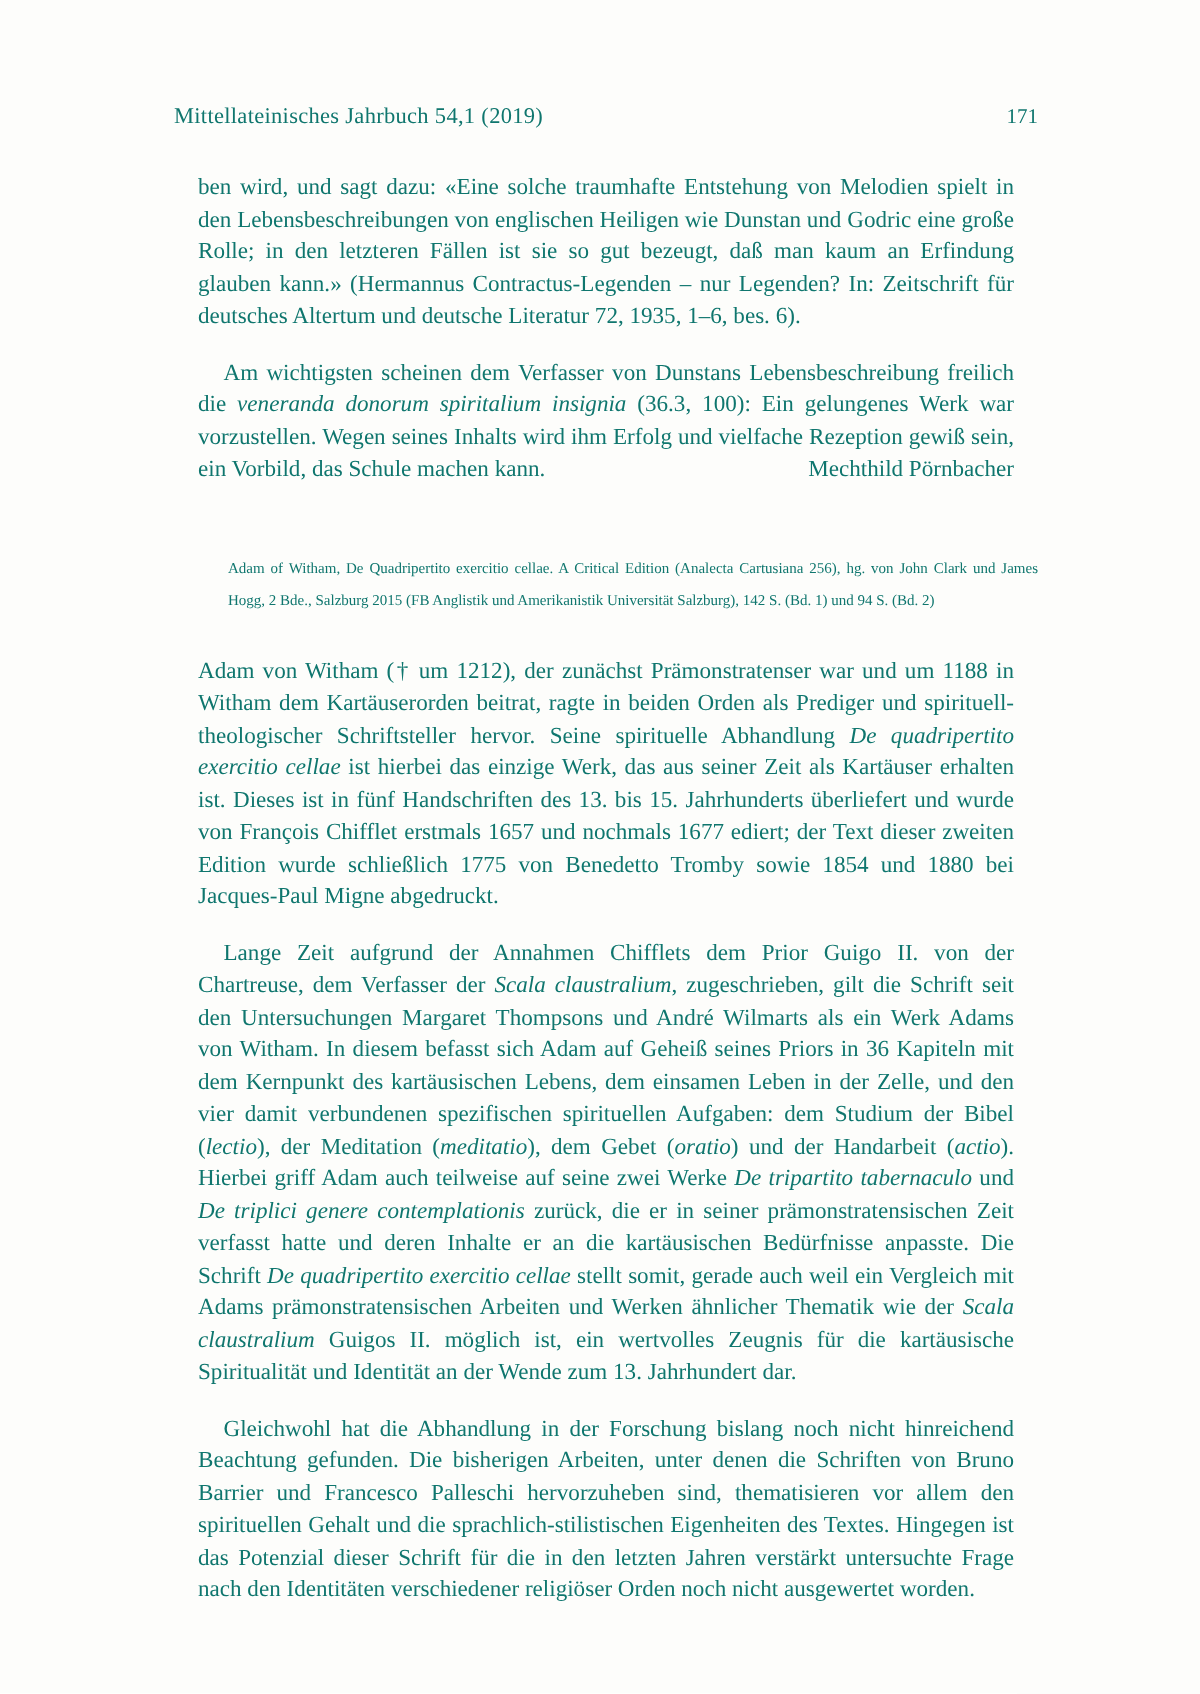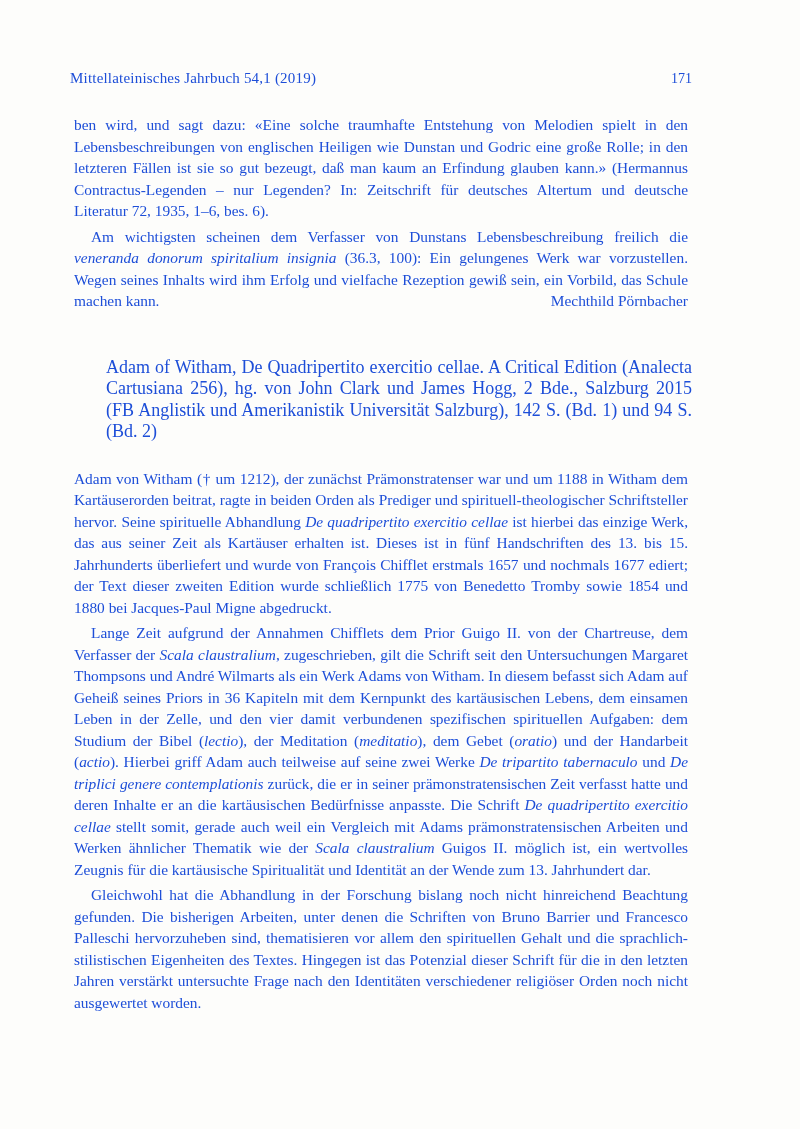--- a/index.html
+++ b/index.html
@@ -2,53 +2,53 @@
 <html lang="de"><head>
 <meta charset="utf-8">
 <style>
   * { margin: 0; padding: 0; box-sizing: border-box; }
   html, body { background: #ffffff; }
   .page {
     width: 800px;
     height: 1129px;
     margin: 0 auto;
     background: #fdfdfb;
-    color: #1d4ed8;
+    color: #0f766e;
     font-family: "Liberation Serif", "DejaVu Serif", serif;
-    padding: 70px 108px 0 70px;
+    padding: 70px 108px 0 116px;
     overflow: hidden;
   }
   .header {
     display: flex;
     justify-content: space-between;
     align-items: baseline;
     margin-bottom: 27px;
   }
   .journal {
     font-size: 15px;
     letter-spacing: 0.2px;
   }
   .pagenum {
     font-size: 14px;
   }
   .bodytext {
     font-size: 15.4px;
     line-height: 21.5px;
     text-align: justify;
   }
-  .para { margin: 4px; }
+  .para { margin: 16px; }
   .para.indent { text-indent: 17px; }
   .author {
     float: right;
     text-indent: 0;
   }
   .citation {
     margin: 45px 0 25px 36px;
     text-align: justify;
-    font-size: 18px;
+    font-size: 10px;
     line-height: 21.5px;
   }
   em { }
 </style>
 </head>
 <body>
 
 <div class="page">
 
   <div class="header">

